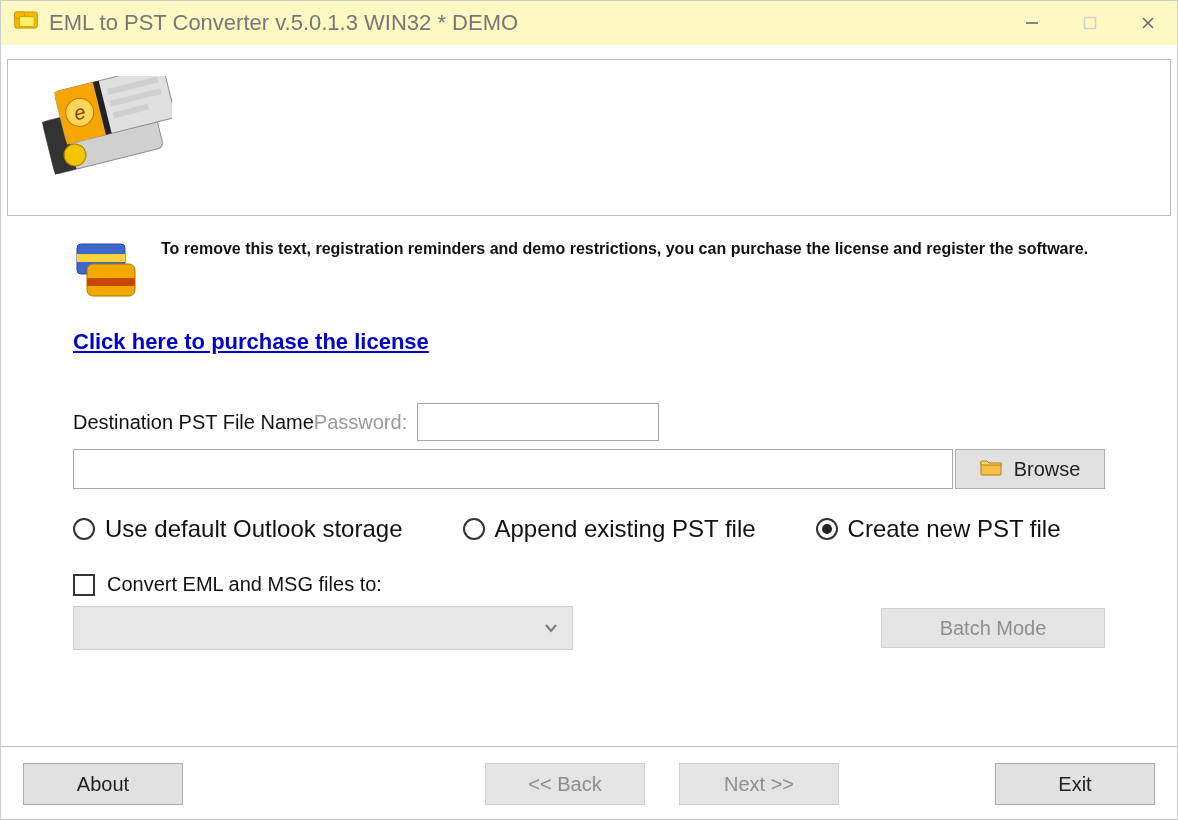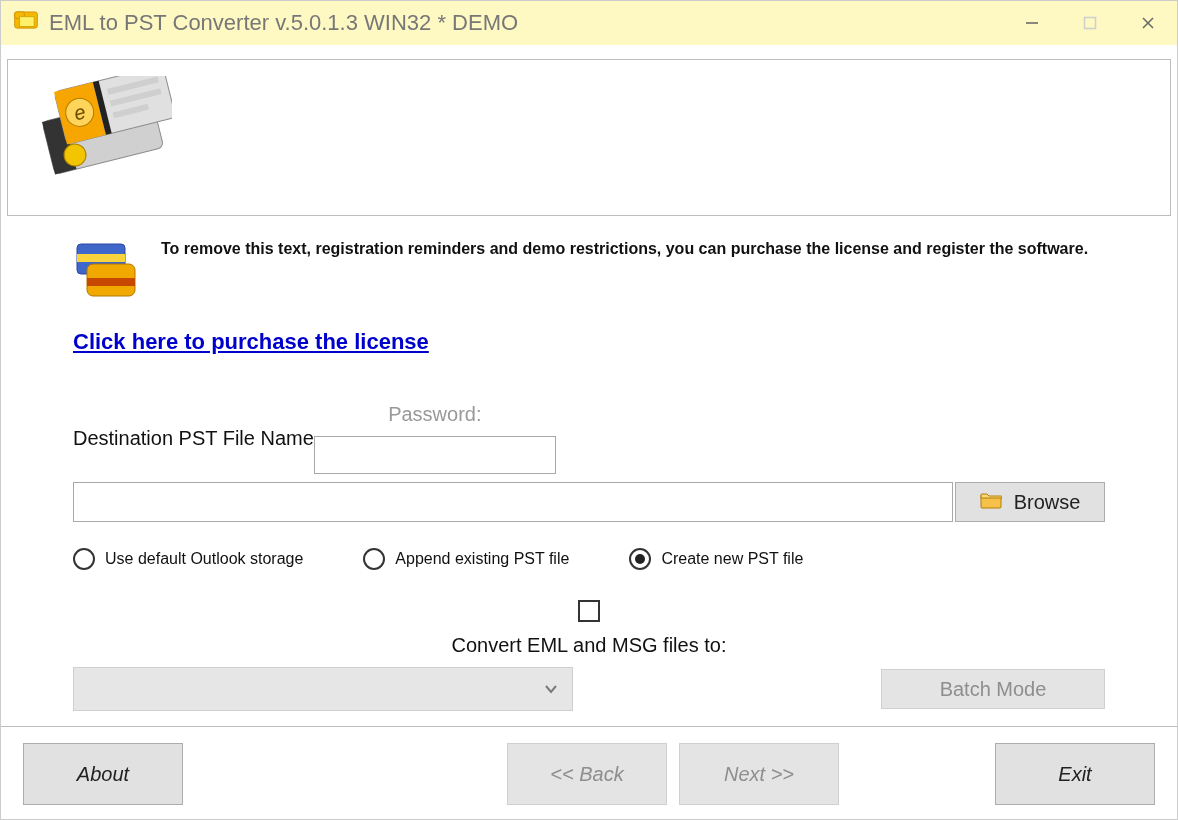--- a/index.html
+++ b/index.html
@@ -96,21 +96,21 @@
     display: block; margin: 22px 0 6px 0;
     font-weight: 700; font-size: 22px; color: var(--link);
     text-decoration: underline;
   }
 
   
   .dest-top {
     display: flex; align-items: center; justify-content: flex-start; margin-bottom: 8px; margin-top: 48px;
   }
   .dest-top .left { font-size: 20px; }
-  .dest-top .right { display: flex; align-items: center; gap: 10px; color: var(--muted); flex-direction: column; }
+  .dest-top .right { display: flex; align-items: center; gap: 10px; color: var(--muted); }
   .dest-top input[type="text"], .dest-main input[type="text"] {
     height: 38px; padding: 4px 8px; font-size: 18px;
     border: 1px solid #a8a8a8; background: #fff; outline: none;
   }
   .dest-top input.pwd { width: 242px; }
 
   .dest-main { display: flex; align-items: center; gap: 2px; }
   .dest-main input.path { flex: 1; height: 40px; }
 
   
@@ -118,47 +118,47 @@
     display: inline-flex; align-items: center; justify-content: center;
     height: 40px; min-width: 150px; padding: 0 16px;
     background: var(--btn-bg); border: 1px solid var(--btn-border);
     color: var(--btn-fg); font-size: 20px; gap: 12px; user-select: none;
   }
   .btn.wide { min-width: 224px; }
   .btn.disabled, .btn[data-disabled="true"] { color: var(--disabled-fg); background: #e4e4e4; border-color: #cfcfcf; }
 
   
   .radios { display: flex; align-items: center; gap: 60px; margin-top: 26px; }
-  .radio { display: inline-flex; align-items: center; gap: 10px; font-size: 16px; }
+  .radio { display: inline-flex; align-items: center; gap: 10px; font-size: 24px; }
   .radio .dot { width: 22px; height: 22px; border: 2px solid #333; border-radius: 50%; display: inline-flex; align-items: center; justify-content: center; }
   .radio .dot .inner { width: 10px; height: 10px; border-radius: 50%; background: #222; display: none; }
   .radio[data-checked="true"] .dot .inner { display: block; }
 
   
-  .check-row { margin-top: 30px; display: flex; align-items: center; gap: 12px; flex-direction: column; }
+  .check-row { margin-top: 30px; display: flex; align-items: center; gap: 12px; }
   .checkbox { width: 22px; height: 22px; border: 2px solid #333; display: inline-block; }
 
   
   .lower { display: flex; align-items: center; justify-content: space-between; margin-top: 10px; }
   .dropdown {
     width: 500px; height: 44px; background: #e6e6e6; border: 1px solid #cfcfcf;
     display: flex; align-items: center; justify-content: flex-end; padding: 0 14px;
     color: #7a7a7a;
   }
   .dropdown svg { width: 14px; height: 14px; }
 
   
   .footer {
     border-top: 1px solid var(--separator);
     padding: 16px 22px 14px 22px;
     display: flex; align-items: center; gap: 18px;
   }
   .footer .spacer { flex: 1; }
-  .footer .btn { min-width: 160px; height: 62px; font-style: italic; }
-  .footer .group { display: flex; gap: 12px; }
+  .footer .btn { min-width: 160px; height: 42px; }
+  .footer .group { display: flex; gap: 34px; }
 
 </style>
 </head>
 <body>
 
 <div class="window">
 
   <div class="titlebar">
     <div class="title">
       <span class="app-icon">

